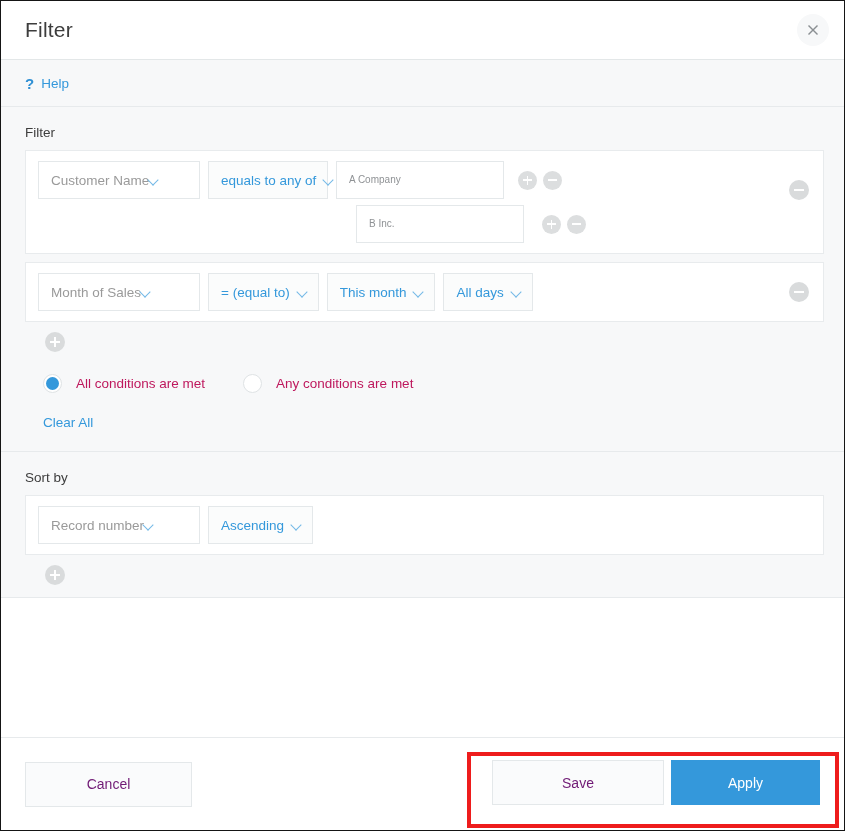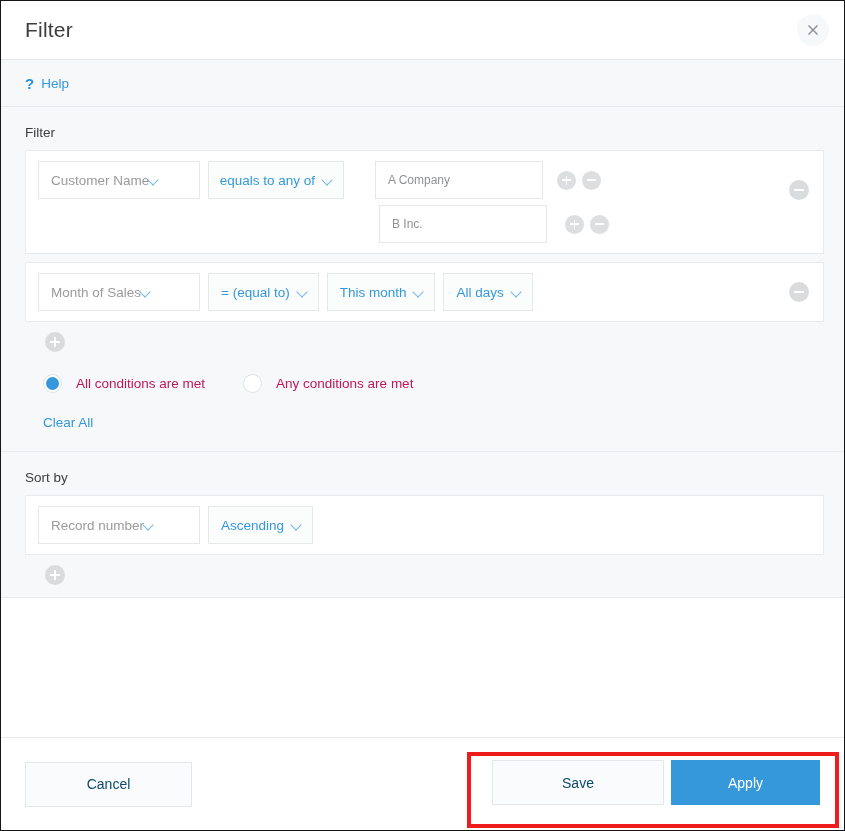--- a/index.html
+++ b/index.html
@@ -138,33 +138,32 @@
   .field-select {
     width: 162px;
     justify-content: flex-start;
     background: #ffffff;
     color: #9a9a9a;
   }
   .op-select, .val-select {
     color: #3498db;
     gap: 8px;
   }
-  .op-select.wide { width: 136px; justify-content: flex-end; }
+  .op-select.wide { width: 120px; justify-content: flex-start; }
   .text-input {
     box-sizing: border-box;
     width: 168px;
     height: 38px;
     border: 1px solid #e4e8ea;
     background: #ffffff;
-    font-size: 12px;
+    font-size: 10px;
     color: #8f9295;
     padding: 0 12px;
     line-height: 36px;
     cursor: text;
-    margin-left: 23px;
   }
   .chev {
     display: inline-block;
     width: 11px;
     height: 11px;
     position: relative;
     flex: none;
   }
   .chev::before {
     content: "";
@@ -294,21 +293,21 @@
   .btn {
     box-sizing: border-box;
     height: 45px;
     display: flex;
     align-items: center;
     justify-content: center;
     font-size: 14px;
     cursor: pointer;
     border: 1px solid #e4e8ea;
     background: #fafbfc;
-    color: #0c4a6e;
+    color: #701a75;
   }
   .btn-cancel { width: 167px; }
   .btn-save { width: 172px; }
   .btn-apply {
     width: 149px;
     background: #3498db;
     border-color: #3498db;
     color: #ffffff;
   }
   .footer-right {

